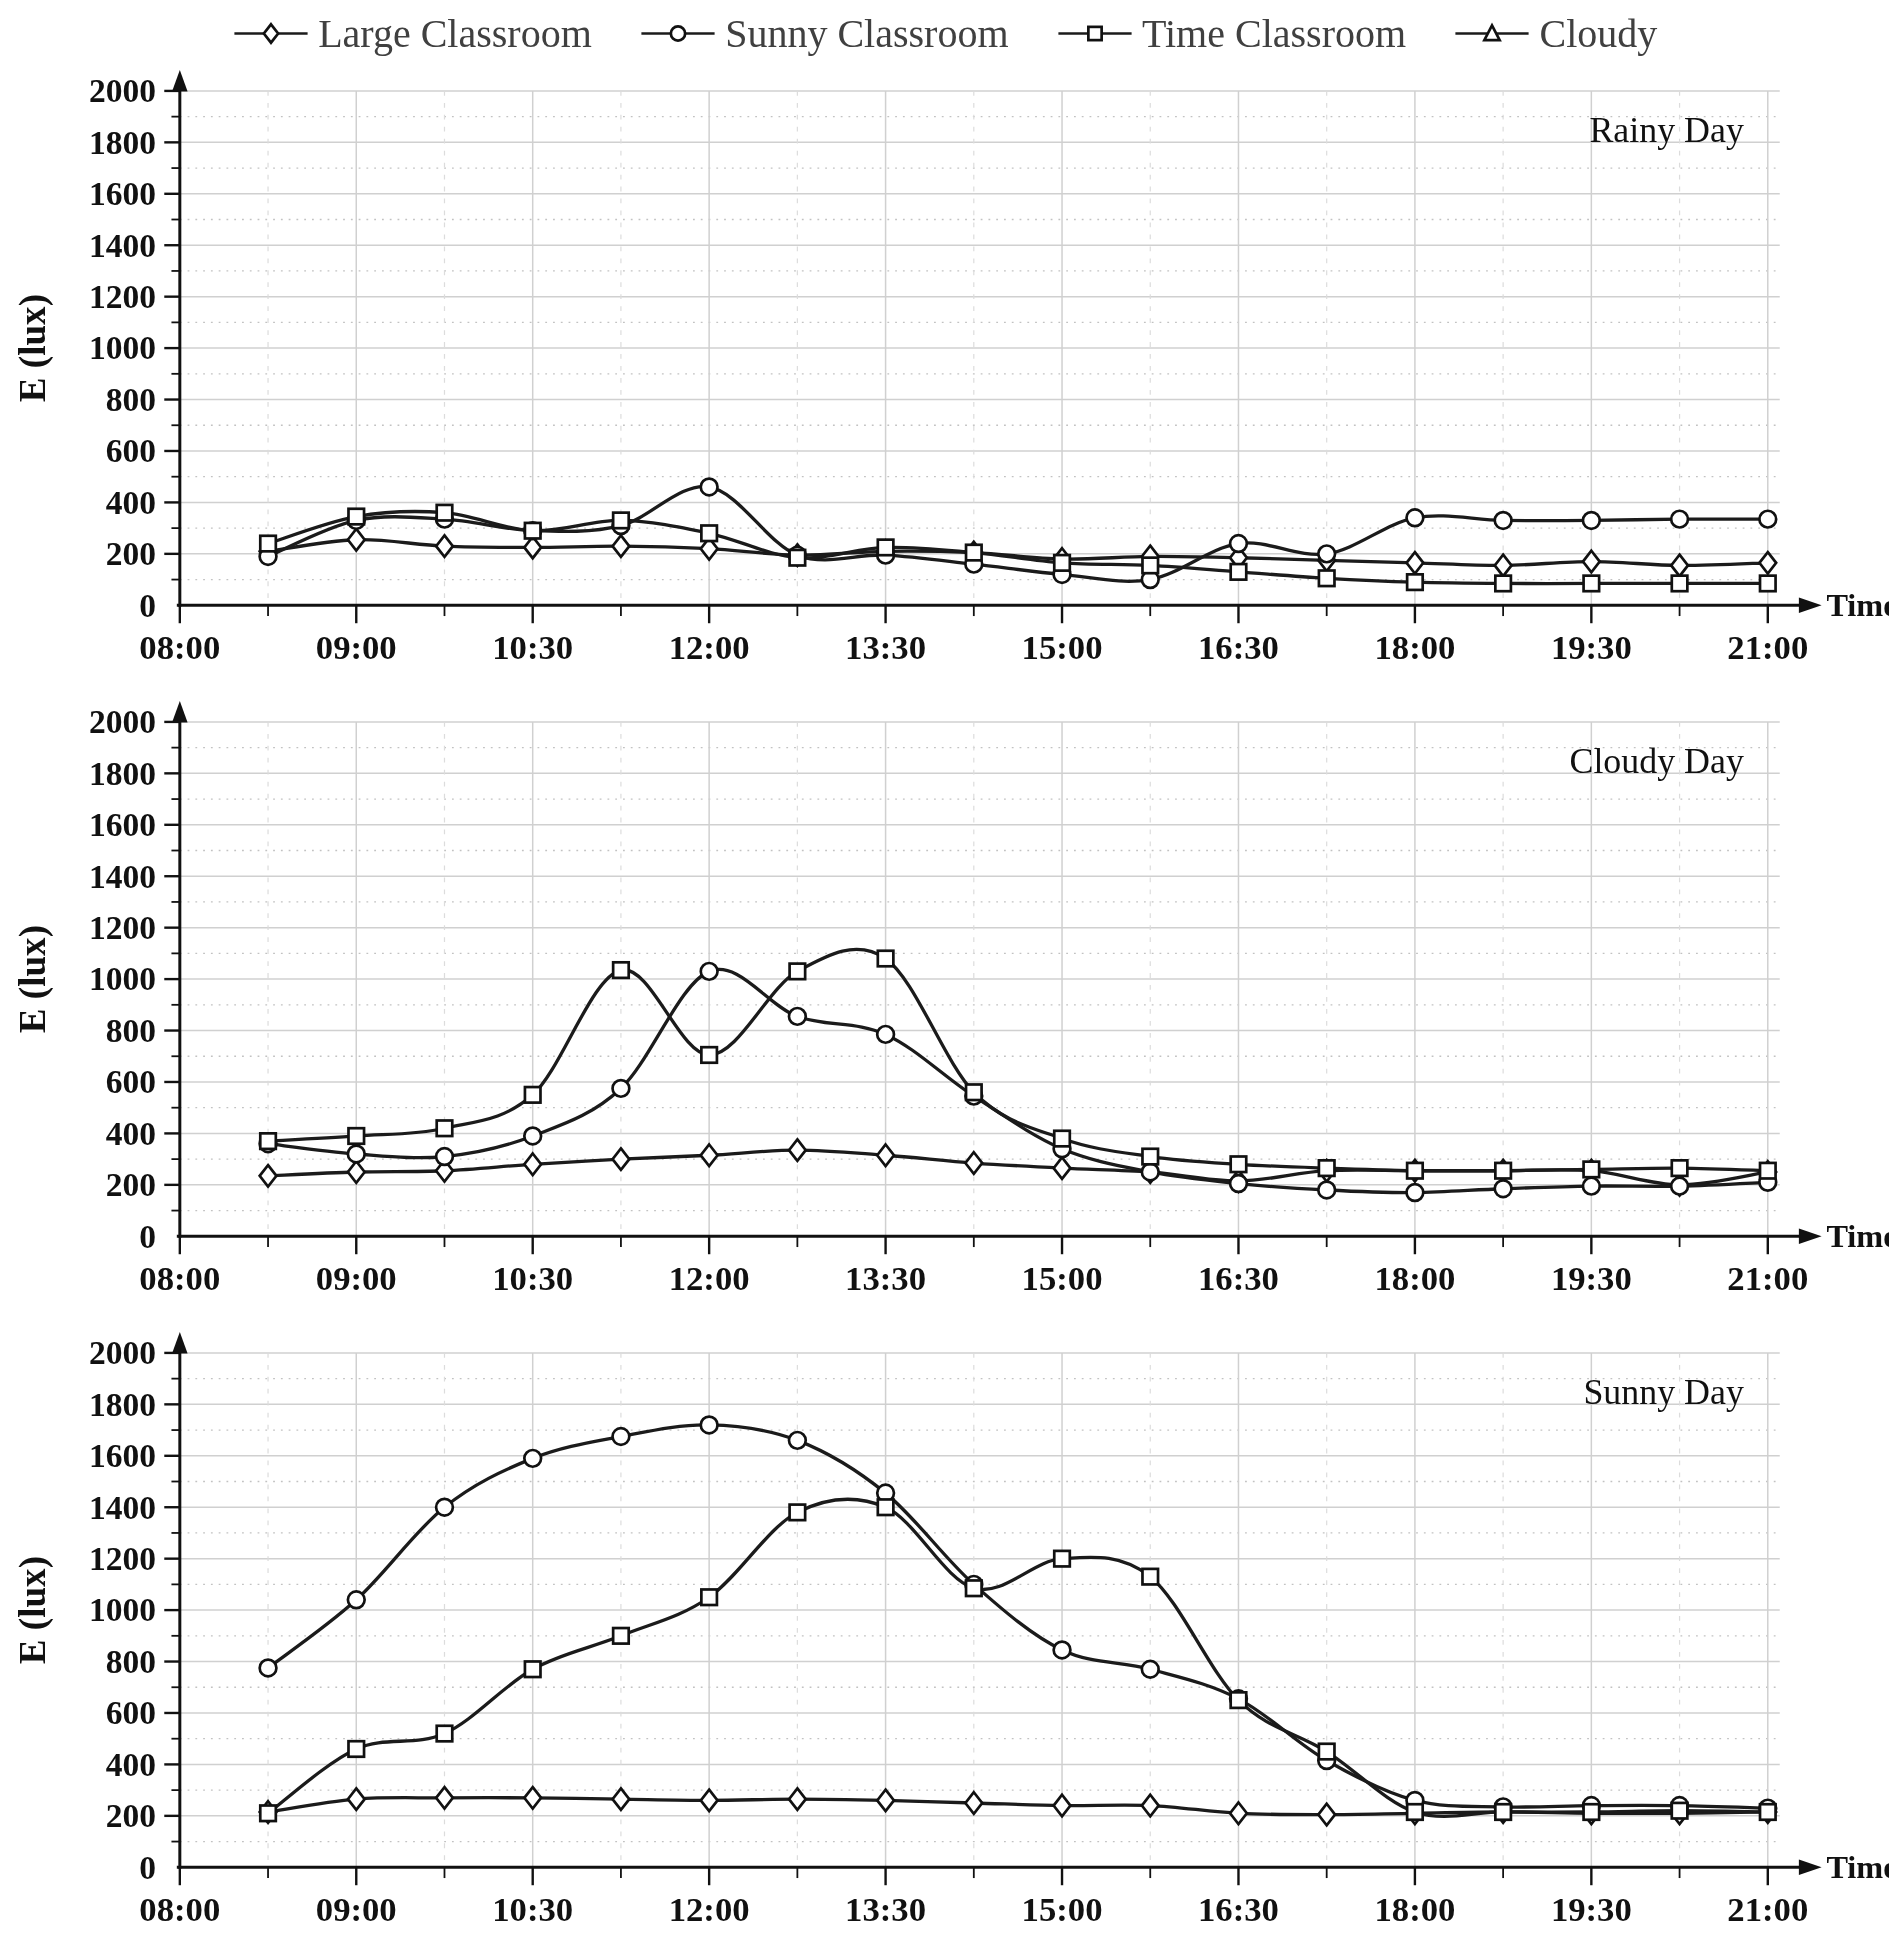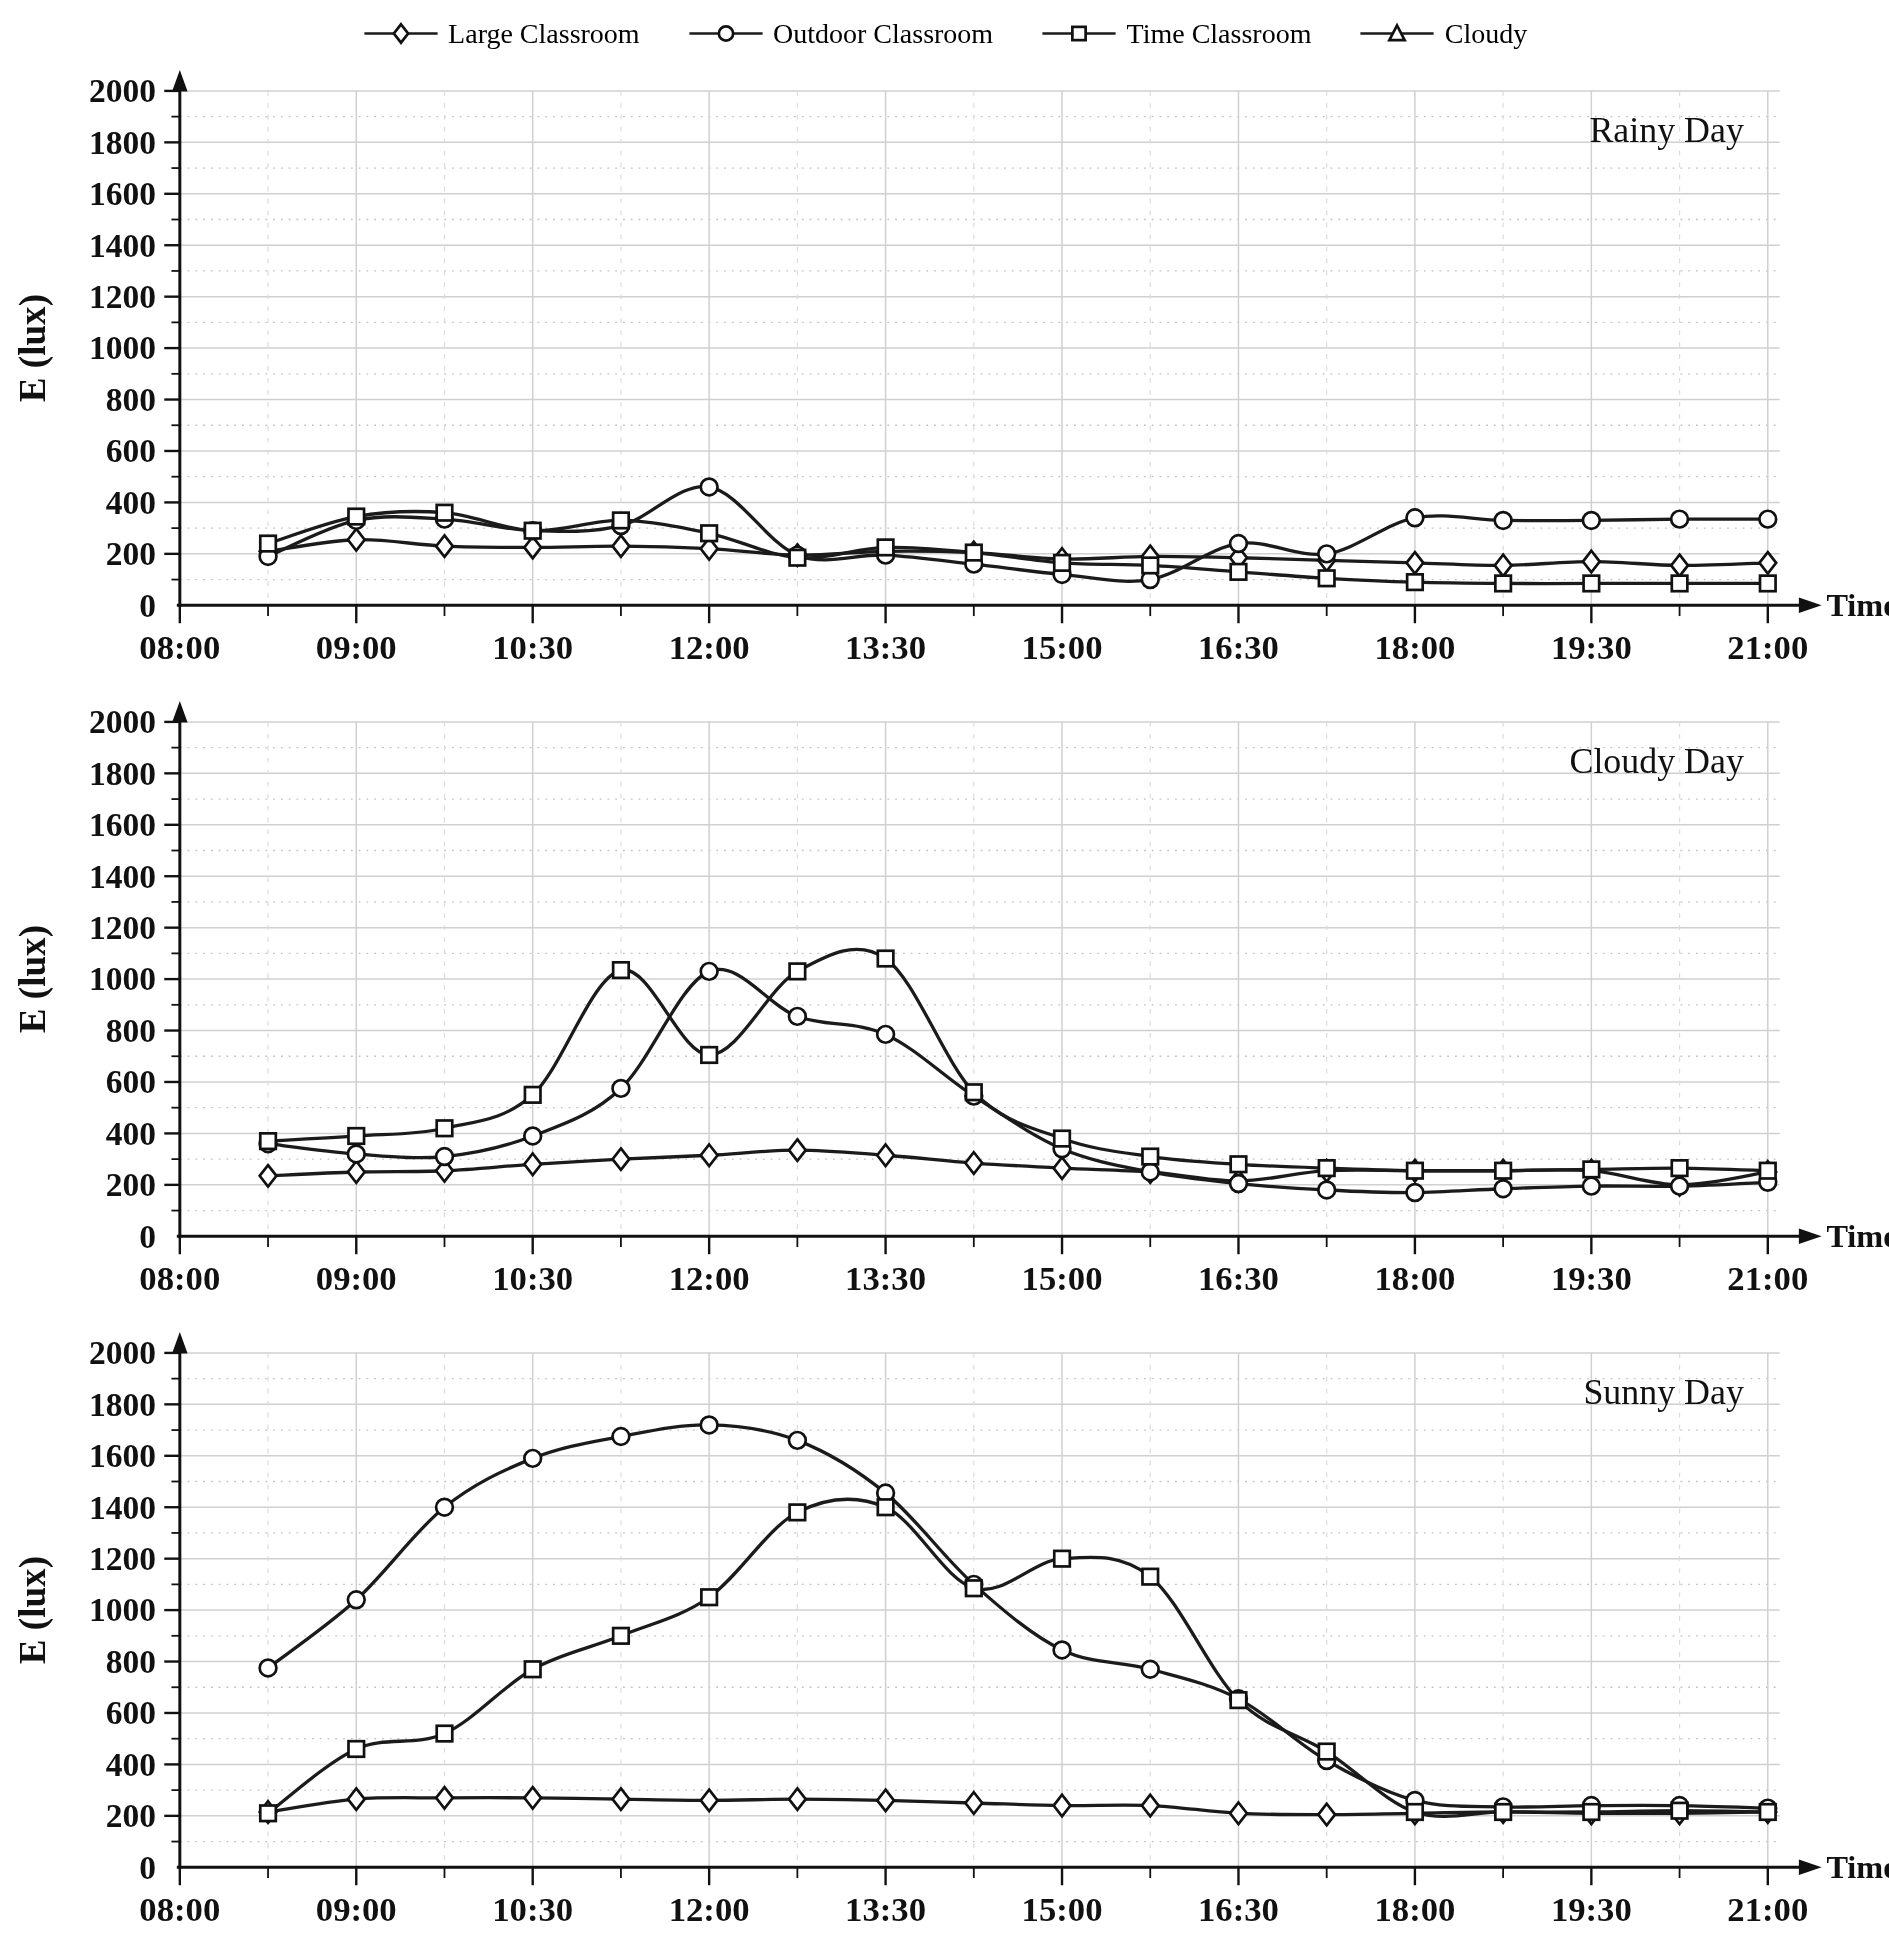--- a/index.html
+++ b/index.html
@@ -1,40 +1,40 @@
 <!DOCTYPE html>
 <html style="font-size:9.6px"><head>
 <meta charset="utf-8">
 <style>
   html,body{margin:0;padding:0;background:#ffffff;}
   body{width:1889px;height:1955px;font-family:"Liberation Serif",serif;color:#111;overflow:hidden;}
   .legend{height:60px;display:flex;align-items:center;justify-content:center;gap:47px;padding-top:3.6px;}
   .legend-item{display:flex;align-items:center;gap:8.4px;}
-  .legend-item span{font-size:28px;color:#000000;}
+  .legend-item span{font-size:40px;color:#404040;}
   figure{margin:0;padding:0;}
   svg{display:block;}
   text{fill:#111;}
 </style>
 </head>
 <body>
 
 <div class="legend" id="legend">
     <div class="legend-item">
       <svg width="78" height="29" viewBox="0 0 130 48">
         <line x1="4" y1="24" x2="126" y2="24" stroke="#1b1b1b" stroke-width="4.5"></line>
         <polygon points="65,8.700000000000001 76.9,24 65,39.3 53.1,24" fill="#ffffff" stroke="#111111" stroke-width="4.5"></polygon>
       </svg>
       <span>Large Classroom</span>
     </div>
     <div class="legend-item">
       <svg width="78" height="29" viewBox="0 0 130 48">
         <line x1="4" y1="24" x2="126" y2="24" stroke="#1b1b1b" stroke-width="4.5"></line>
         <circle cx="65" cy="24" r="11.9" fill="#ffffff" stroke="#111111" stroke-width="4.5"></circle>
       </svg>
-      <span>Outdoor Classroom</span>
+      <span>Sunny Classroom</span>
     </div>
     <div class="legend-item">
       <svg width="78" height="29" viewBox="0 0 130 48">
         <line x1="4" y1="24" x2="126" y2="24" stroke="#1b1b1b" stroke-width="4.5"></line>
         <rect x="53.95" y="12.950000000000001" width="22.099999999999998" height="22.099999999999998" fill="#ffffff" stroke="#111111" stroke-width="4.5"></rect>
       </svg>
       <span>Time Classroom</span>
     </div>
     <div class="legend-item">
       <svg width="78" height="29" viewBox="0 0 130 48">

